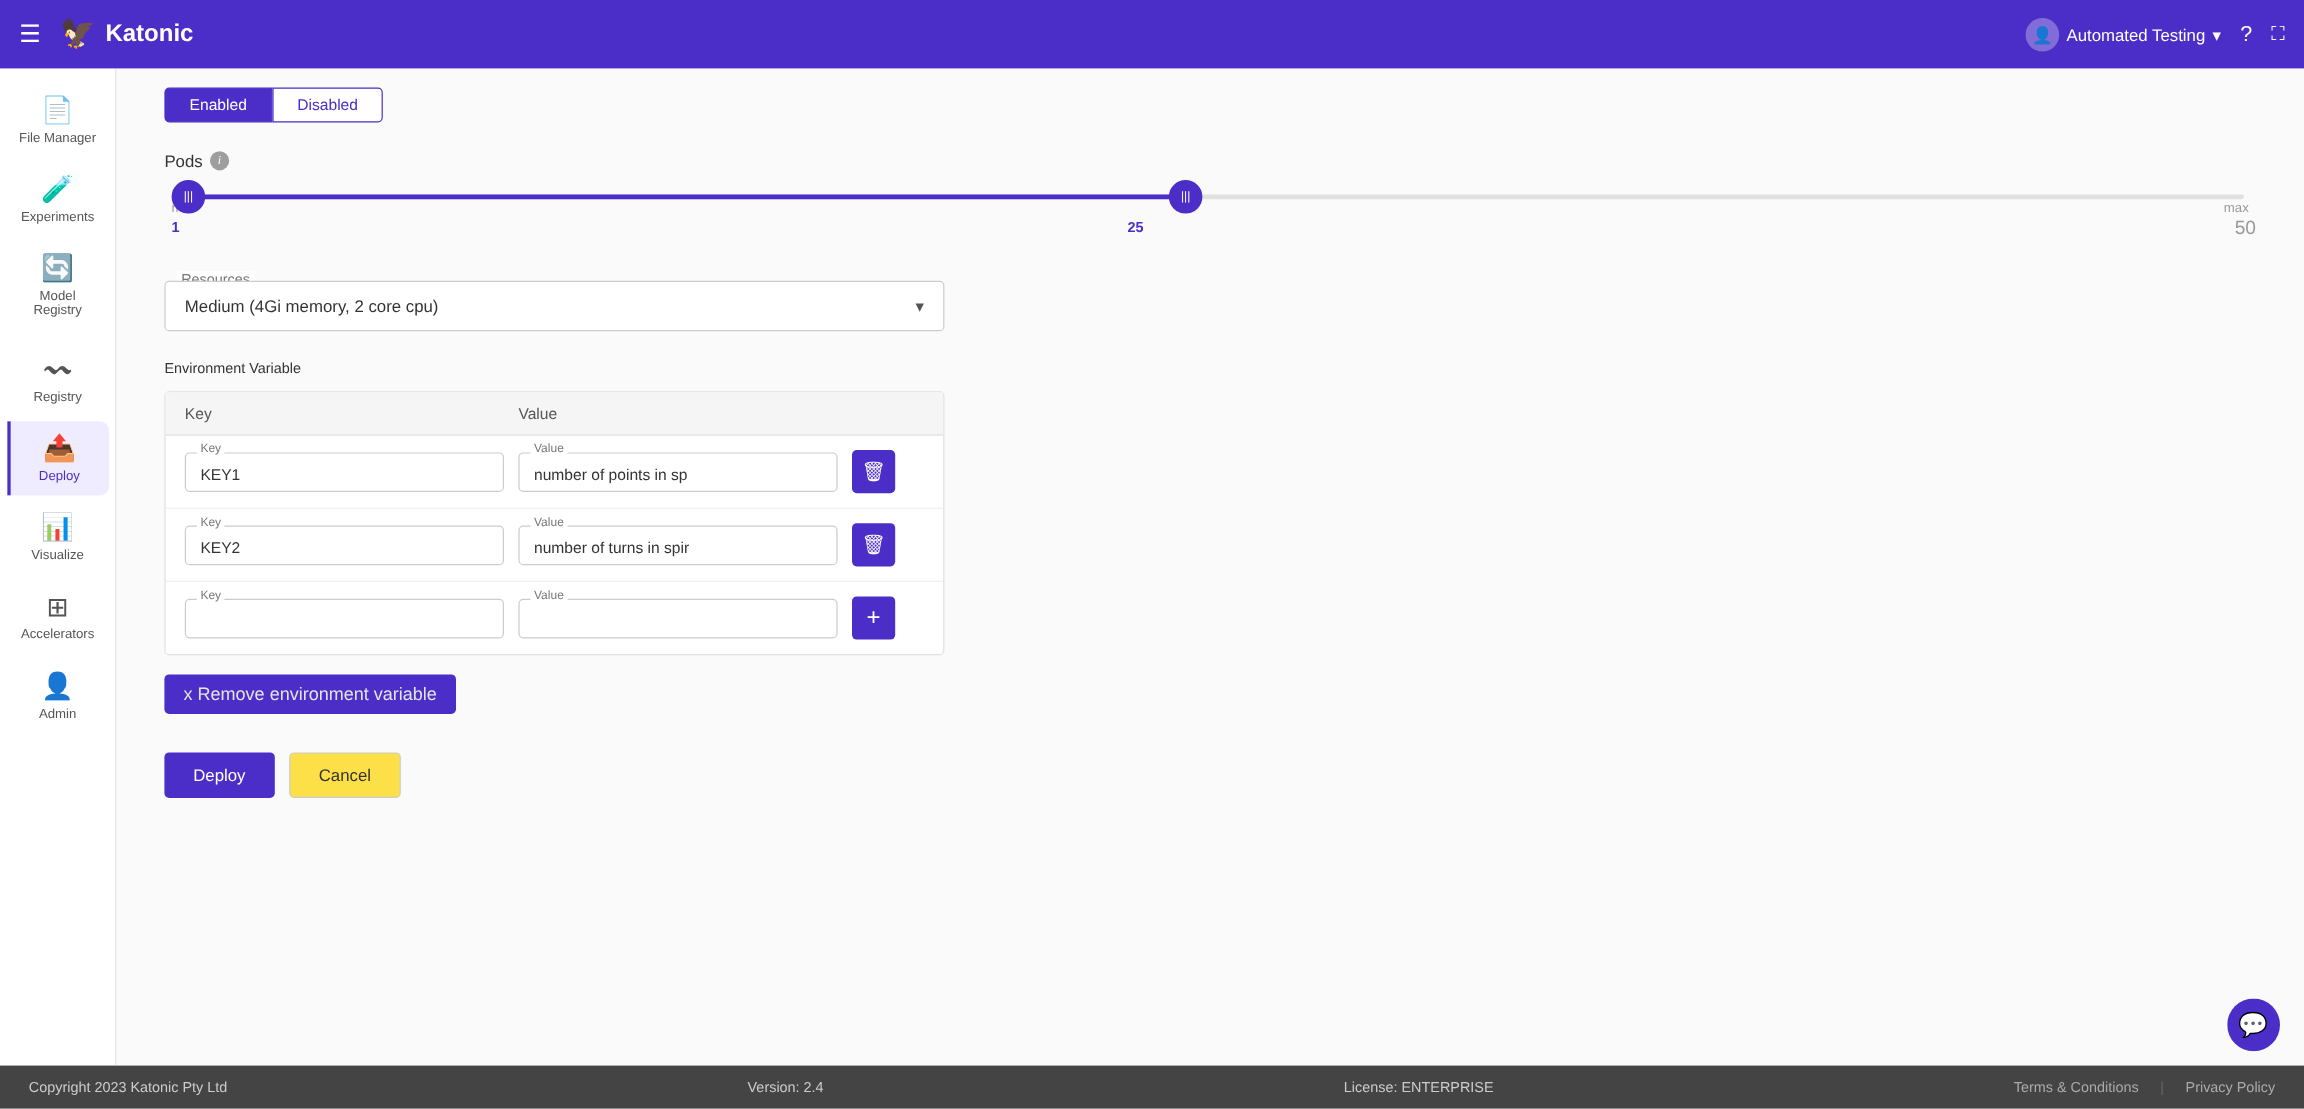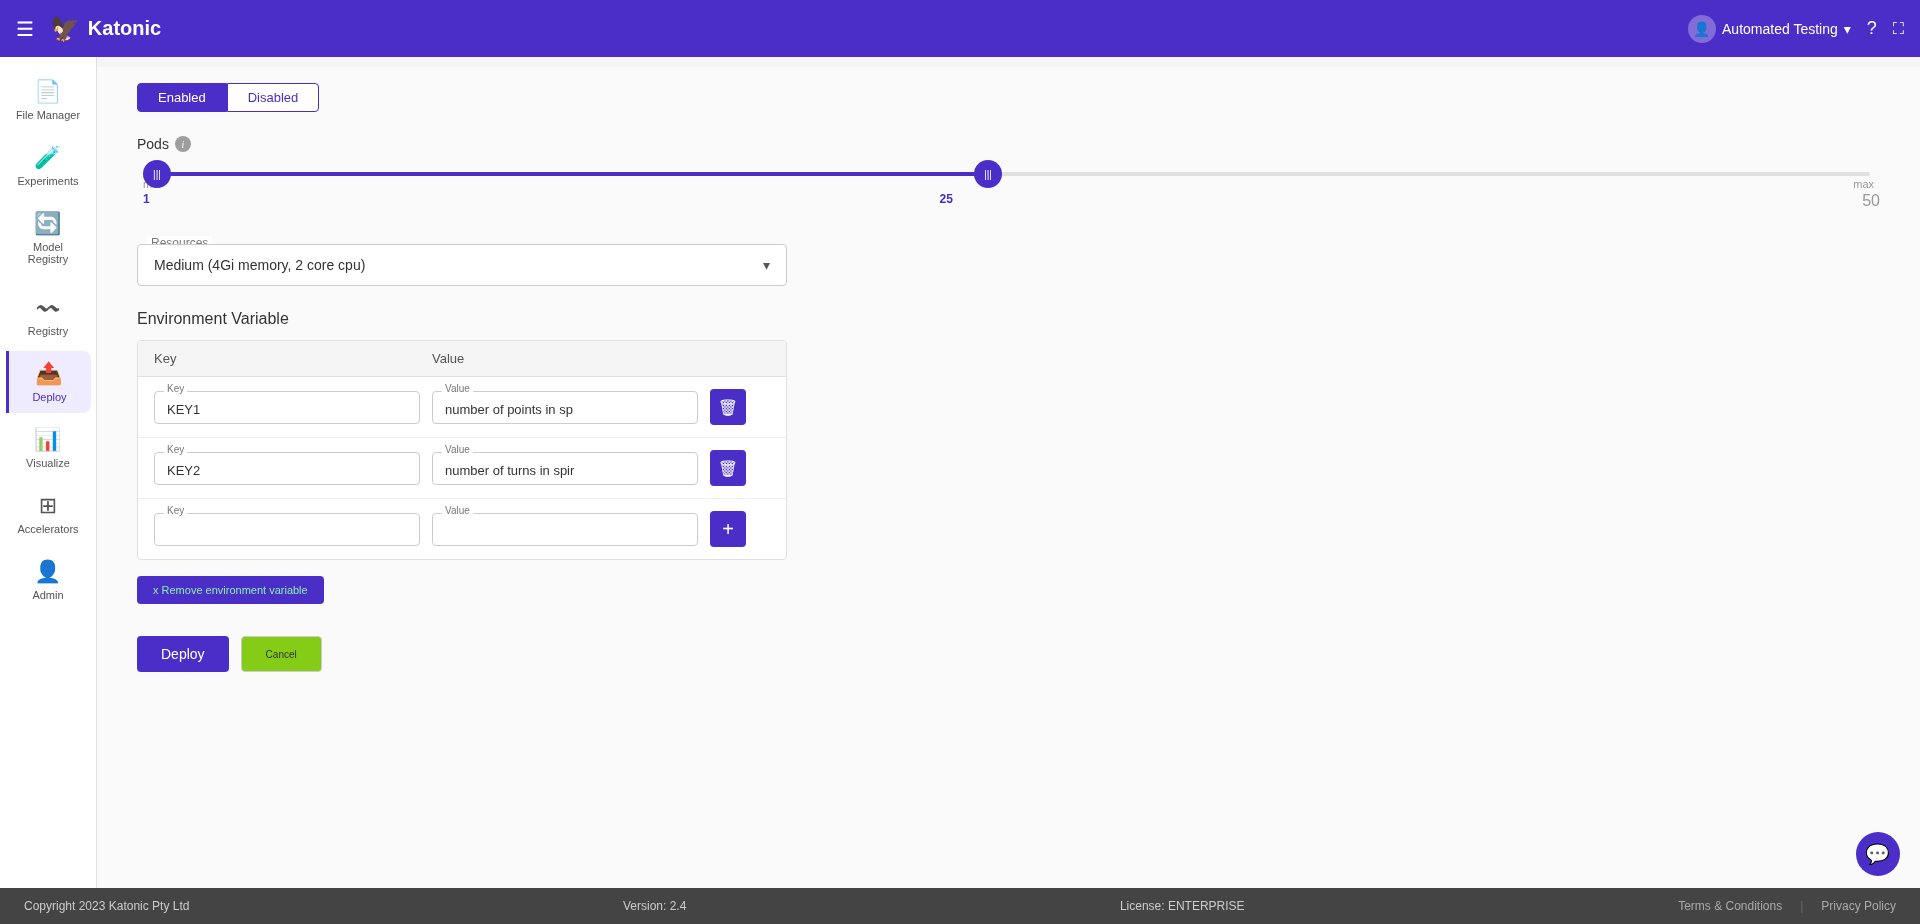--- a/index.html
+++ b/index.html
@@ -58,21 +58,20 @@
     }
     .sidebar-item.active { background: #f0ecff; color: #4B2DC8; border-left: 3px solid #4B2DC8; border-radius: 0 8px 8px 0; }
     .sidebar-item .icon { font-size: 22px; }
 
     
     .main-content {
       flex: 1;
       overflow-y: auto;
       padding: 0 40px 40px 40px;
       background: #fafafa;
-      margin-top: 10px;
     }
 
     
     .toggle-group {
       display: flex;
       margin: 16px 0 24px 0;
     }
     .toggle-btn {
       padding: 6px 20px;
       font-size: 13px;
@@ -196,21 +195,21 @@
       cursor: pointer;
       max-width: 650px;
     }
     .select-wrapper-outer {
       position: relative;
     }
     .chevron-icon { color: #555; font-size: 14px; }
 
     
     .env-section { margin-top: 8px; }
-    .env-title { font-size: 16px; font-weight: 500; color: #333; margin-bottom: 12px; }
+    .env-title { font-size: 12px; font-weight: 500; color: #333; margin-bottom: 12px; }
 
     .env-table {
       border: 1px solid #e0e0e0;
       border-radius: 4px;
       max-width: 650px;
       background: white;
     }
     .env-table-header {
       display: grid;
       grid-template-columns: 1fr 1fr 60px;
@@ -277,51 +276,51 @@
       align-items: center;
       justify-content: center;
       color: white;
       font-size: 20px;
       font-weight: 300;
     }
 
     .remove-env-btn {
       margin-top: 16px;
       background: #4B2DC8;
-      color: #86efac;
+      color: #e5e5e5;
       border: none;
       border-radius: 4px;
       padding: 8px 16px;
-      font-size: 11px;
+      font-size: 15px;
       cursor: pointer;
     }
 
     
     .action-buttons {
       display: flex;
       gap: 12px;
       margin-top: 32px;
     }
     .deploy-btn {
       background: #4B2DC8;
       color: white;
       border: none;
       border-radius: 4px;
       padding: 10px 24px;
       font-size: 14px;
       font-weight: 500;
       cursor: pointer;
     }
     .cancel-btn {
-      background: #84cc16;
+      background: #fde047;
       color: #333;
       border: 1px solid #ccc;
       border-radius: 4px;
       padding: 10px 24px;
-      font-size: 10px;
+      font-size: 14px;
       font-weight: 500;
       cursor: pointer;
     }
 
     
     .footer {
       background: #444;
       color: #ccc;
       font-size: 12px;
       display: flex;

